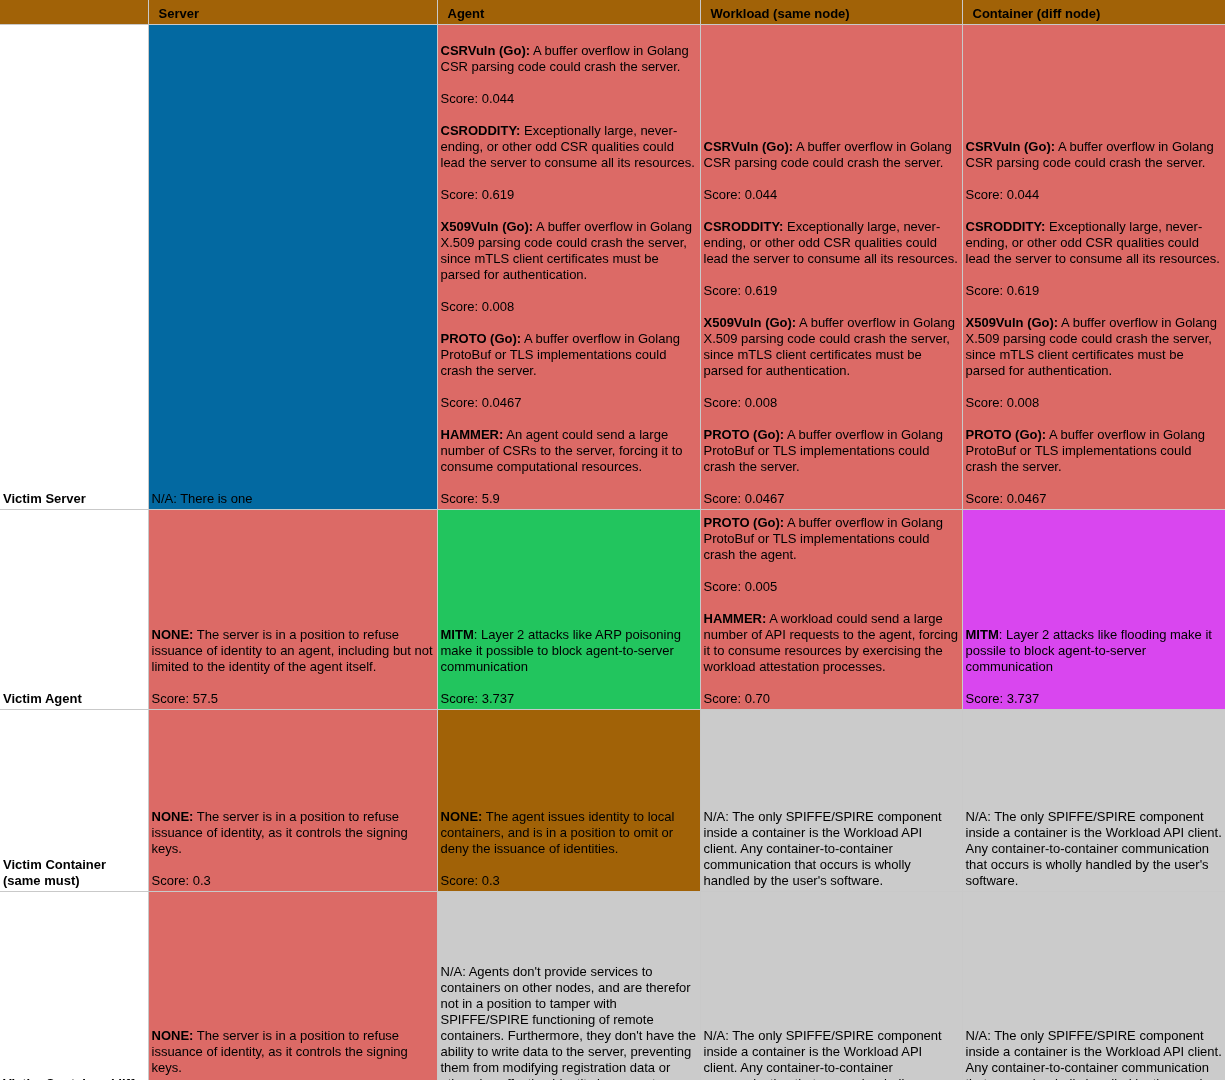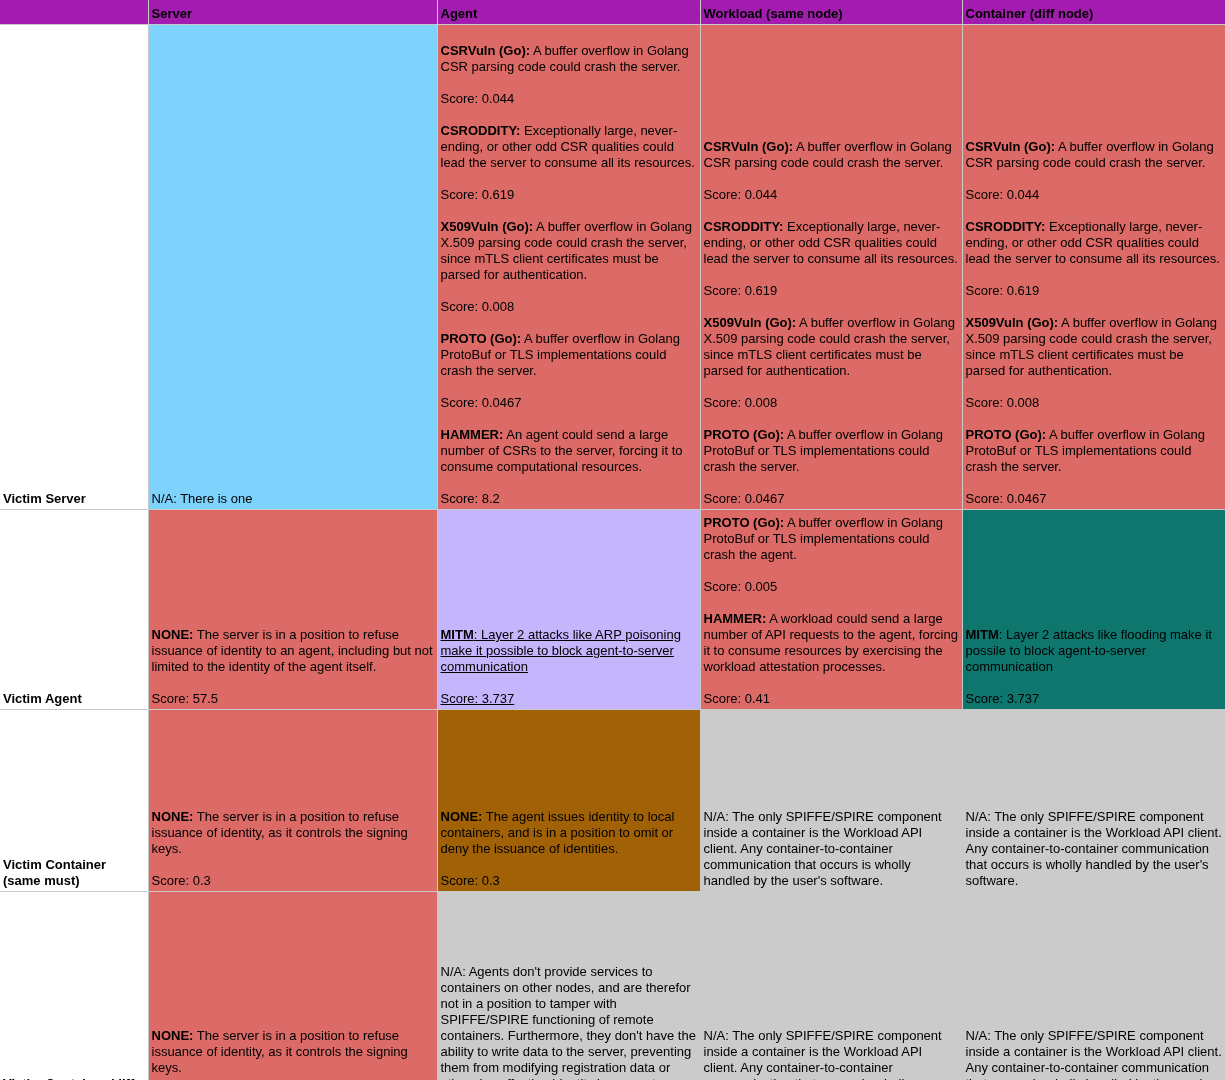--- a/index.html
+++ b/index.html
@@ -29,22 +29,22 @@
     vertical-align: bottom;
     font-size: 13px;
     color: #000;
   }
   th:last-child, td:last-child { border-right: none; margin-top: 25px; }
 
   thead th {
     height: 21px;
     text-align: left;
     font-weight: bold;
-    background: #a21caf;
-    padding: 0 3px 3px 3px;
+    background: #a16207;
+    padding: 0 3px 3px 10px;
     white-space: nowrap;
     overflow: hidden;
   }
 
   .cw {
     display: flex;
     flex-direction: column;
     justify-content: flex-end;
     overflow: hidden;
     box-sizing: border-box;
@@ -85,37 +85,37 @@
         <th>Container (diff node)</th>
       </tr>
   </thead>
   <tbody id="matrix-body">
       <tr class="r0">
         <td class="rowlabel">
           <div class="cw">
             <div class="p">Victim Server</div>
           </div>
         </td>
-        <td style="background: #7dd3fc;">
+        <td style="background: #0369a1;">
           <div class="cw">
             <div class="p">N/A: There is one</div>
           </div>
         </td>
         <td style="background: rgb(220, 106, 102);">
           <div class="cw">
             <div class="p"><span class="b">CSRVuln (Go):</span><span> A buffer overflow in Golang CSR parsing code could crash the server.</span></div>
             <div class="p">Score: 0.044</div>
             <div class="p"><span class="b">CSRODDITY:</span><span> Exceptionally large, never-ending, or other odd CSR qualities could lead the server to consume all its resources.</span></div>
             <div class="p">Score: 0.619</div>
             <div class="p"><span class="b">X509Vuln (Go):</span><span> A buffer overflow in Golang X.509 parsing code could crash the server, since mTLS client certificates must be parsed for authentication.</span></div>
             <div class="p">Score: 0.008</div>
             <div class="p"><span class="b">PROTO (Go):</span><span> A buffer overflow in Golang ProtoBuf or TLS implementations could crash the server.</span></div>
             <div class="p">Score: 0.0467</div>
             <div class="p"><span class="b">HAMMER:</span><span> An agent could send a large number of CSRs to the server, forcing it to consume computational resources.</span></div>
-            <div class="p">Score: 8.2</div>
+            <div class="p">Score: 5.9</div>
           </div>
         </td>
         <td style="background: rgb(220, 106, 102);">
           <div class="cw">
             <div class="p"><span class="b">CSRVuln (Go):</span><span> A buffer overflow in Golang CSR parsing code could crash the server.</span></div>
             <div class="p">Score: 0.044</div>
             <div class="p"><span class="b">CSRODDITY:</span><span> Exceptionally large, never-ending, or other odd CSR qualities could lead the server to consume all its resources.</span></div>
             <div class="p">Score: 0.619</div>
             <div class="p"><span class="b">X509Vuln (Go):</span><span> A buffer overflow in Golang X.509 parsing code could crash the server, since mTLS client certificates must be parsed for authentication.</span></div>
             <div class="p">Score: 0.008</div>
@@ -141,35 +141,35 @@
           <div class="cw">
             <div class="p">Victim Agent</div>
           </div>
         </td>
         <td style="background: rgb(220, 106, 102);">
           <div class="cw">
             <div class="p"><span class="b">NONE:</span><span> The server is in a position to refuse issuance of identity to an agent, including but not limited to the identity of the agent itself.</span></div>
             <div class="p">Score: 57.5</div>
           </div>
         </td>
-        <td style="background: #c4b5fd; text-decoration: underline;">
+        <td style="background: #22c55e;">
           <div class="cw">
             <div class="p"><span class="b">MITM</span><span>: Layer 2 attacks like ARP poisoning make it possible to block agent-to-server communication</span></div>
             <div class="p">Score: 3.737</div>
           </div>
         </td>
         <td style="background: rgb(220, 106, 102);">
           <div class="cw">
             <div class="p"><span class="b">PROTO (Go):</span><span> A buffer overflow in Golang ProtoBuf or TLS implementations could crash the agent.</span></div>
             <div class="p">Score: 0.005</div>
             <div class="p"><span class="b">HAMMER:</span><span> A workload could send a large number of API requests to the agent, forcing it to consume resources by exercising the workload attestation processes.</span></div>
-            <div class="p">Score: 0.41</div>
-          </div>
-        </td>
-        <td style="background: #0f766e;">
+            <div class="p">Score: 0.70</div>
+          </div>
+        </td>
+        <td style="background: #d946ef;">
           <div class="cw">
             <div class="p"><span class="b">MITM</span><span>: Layer 2 attacks like flooding make it possile to block agent-to-server communication</span></div>
             <div class="p">Score: 3.737</div>
           </div>
         </td>
       </tr>
       <tr class="r2">
         <td class="rowlabel">
           <div class="cw">
             <div class="p">Victim Container (same must)</div>

